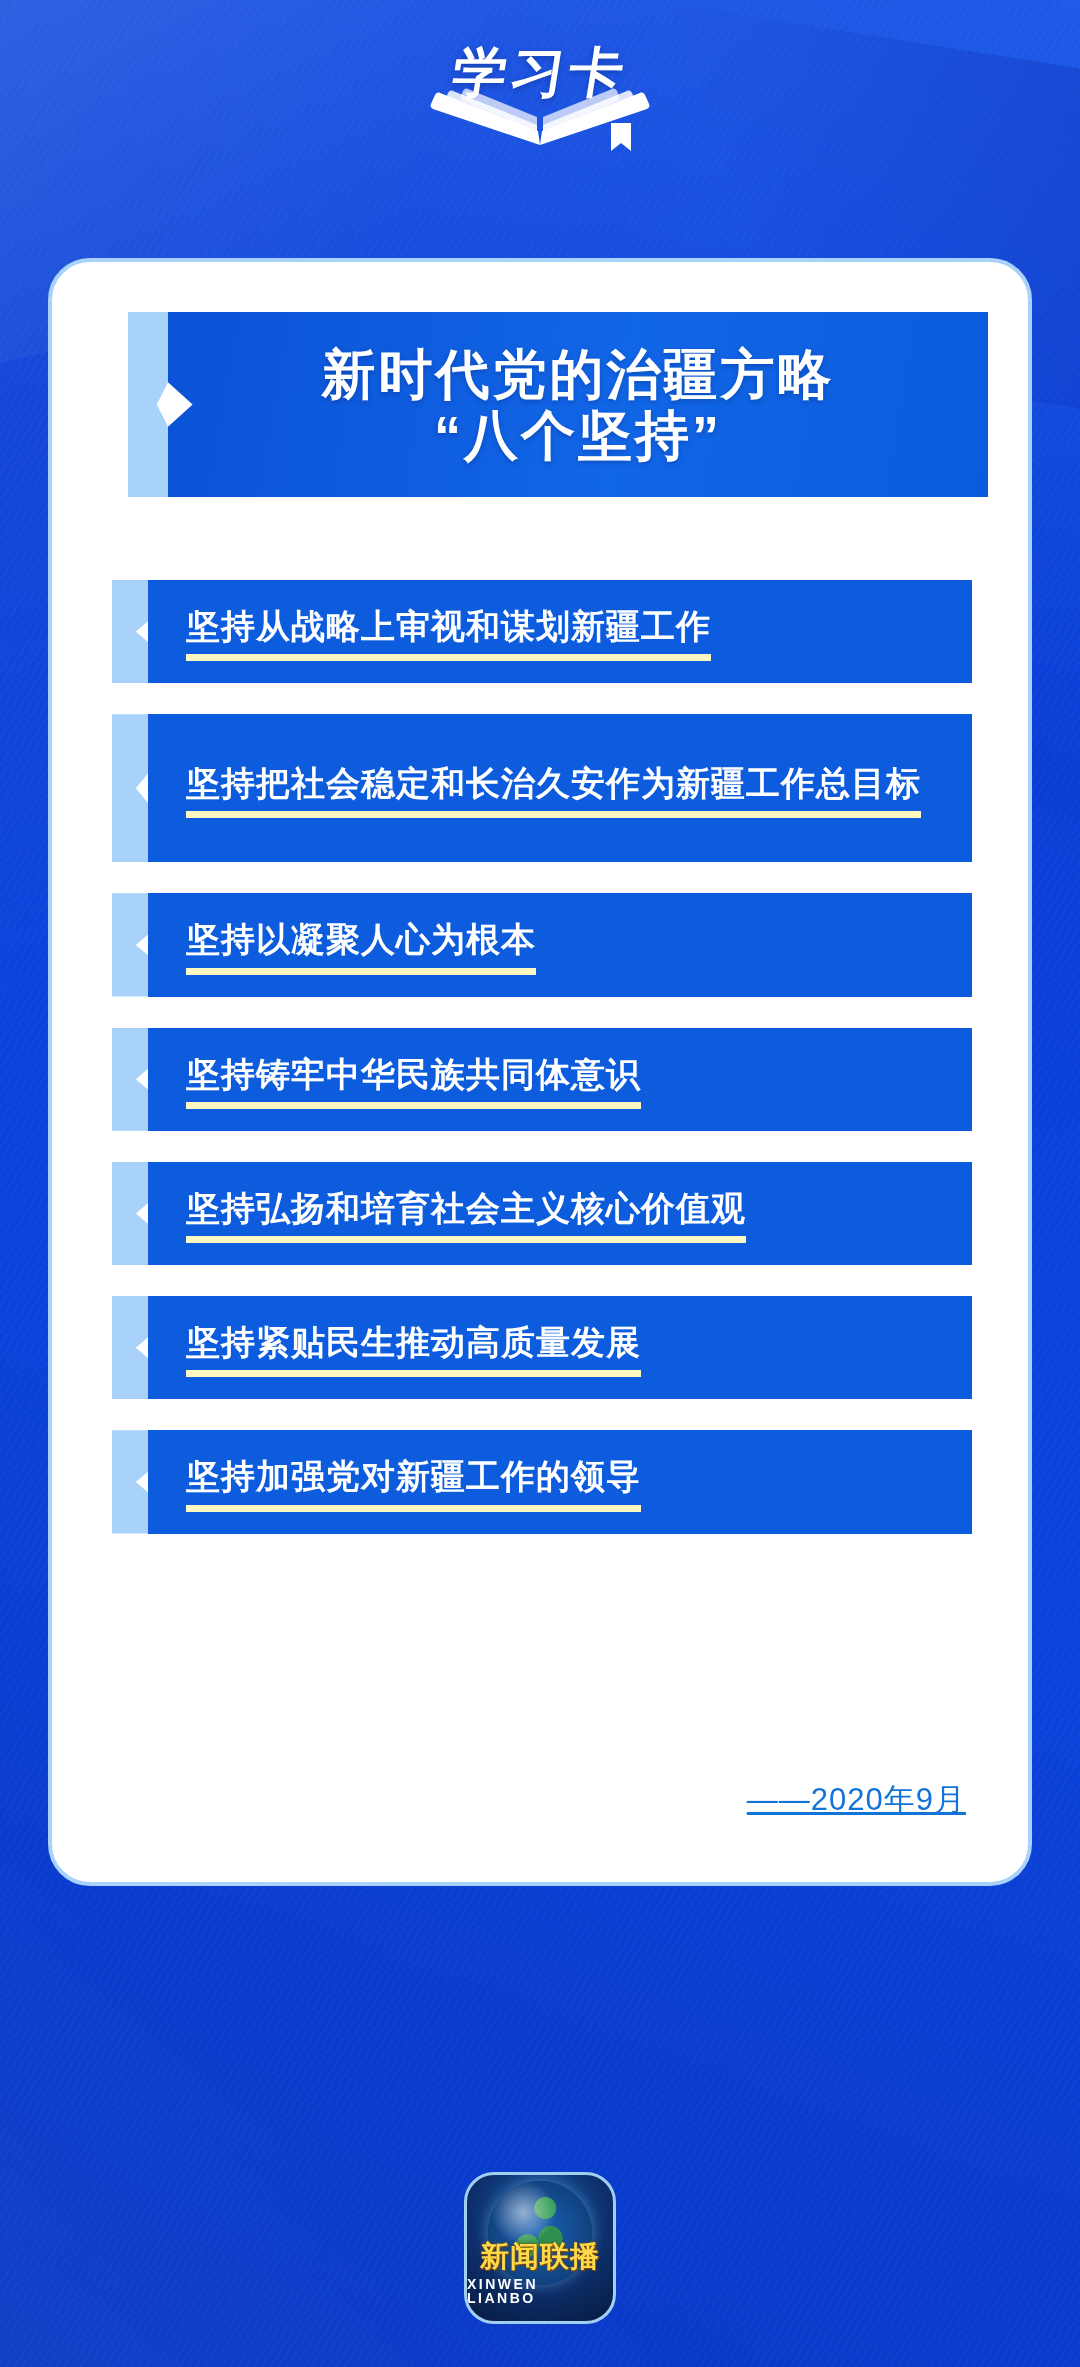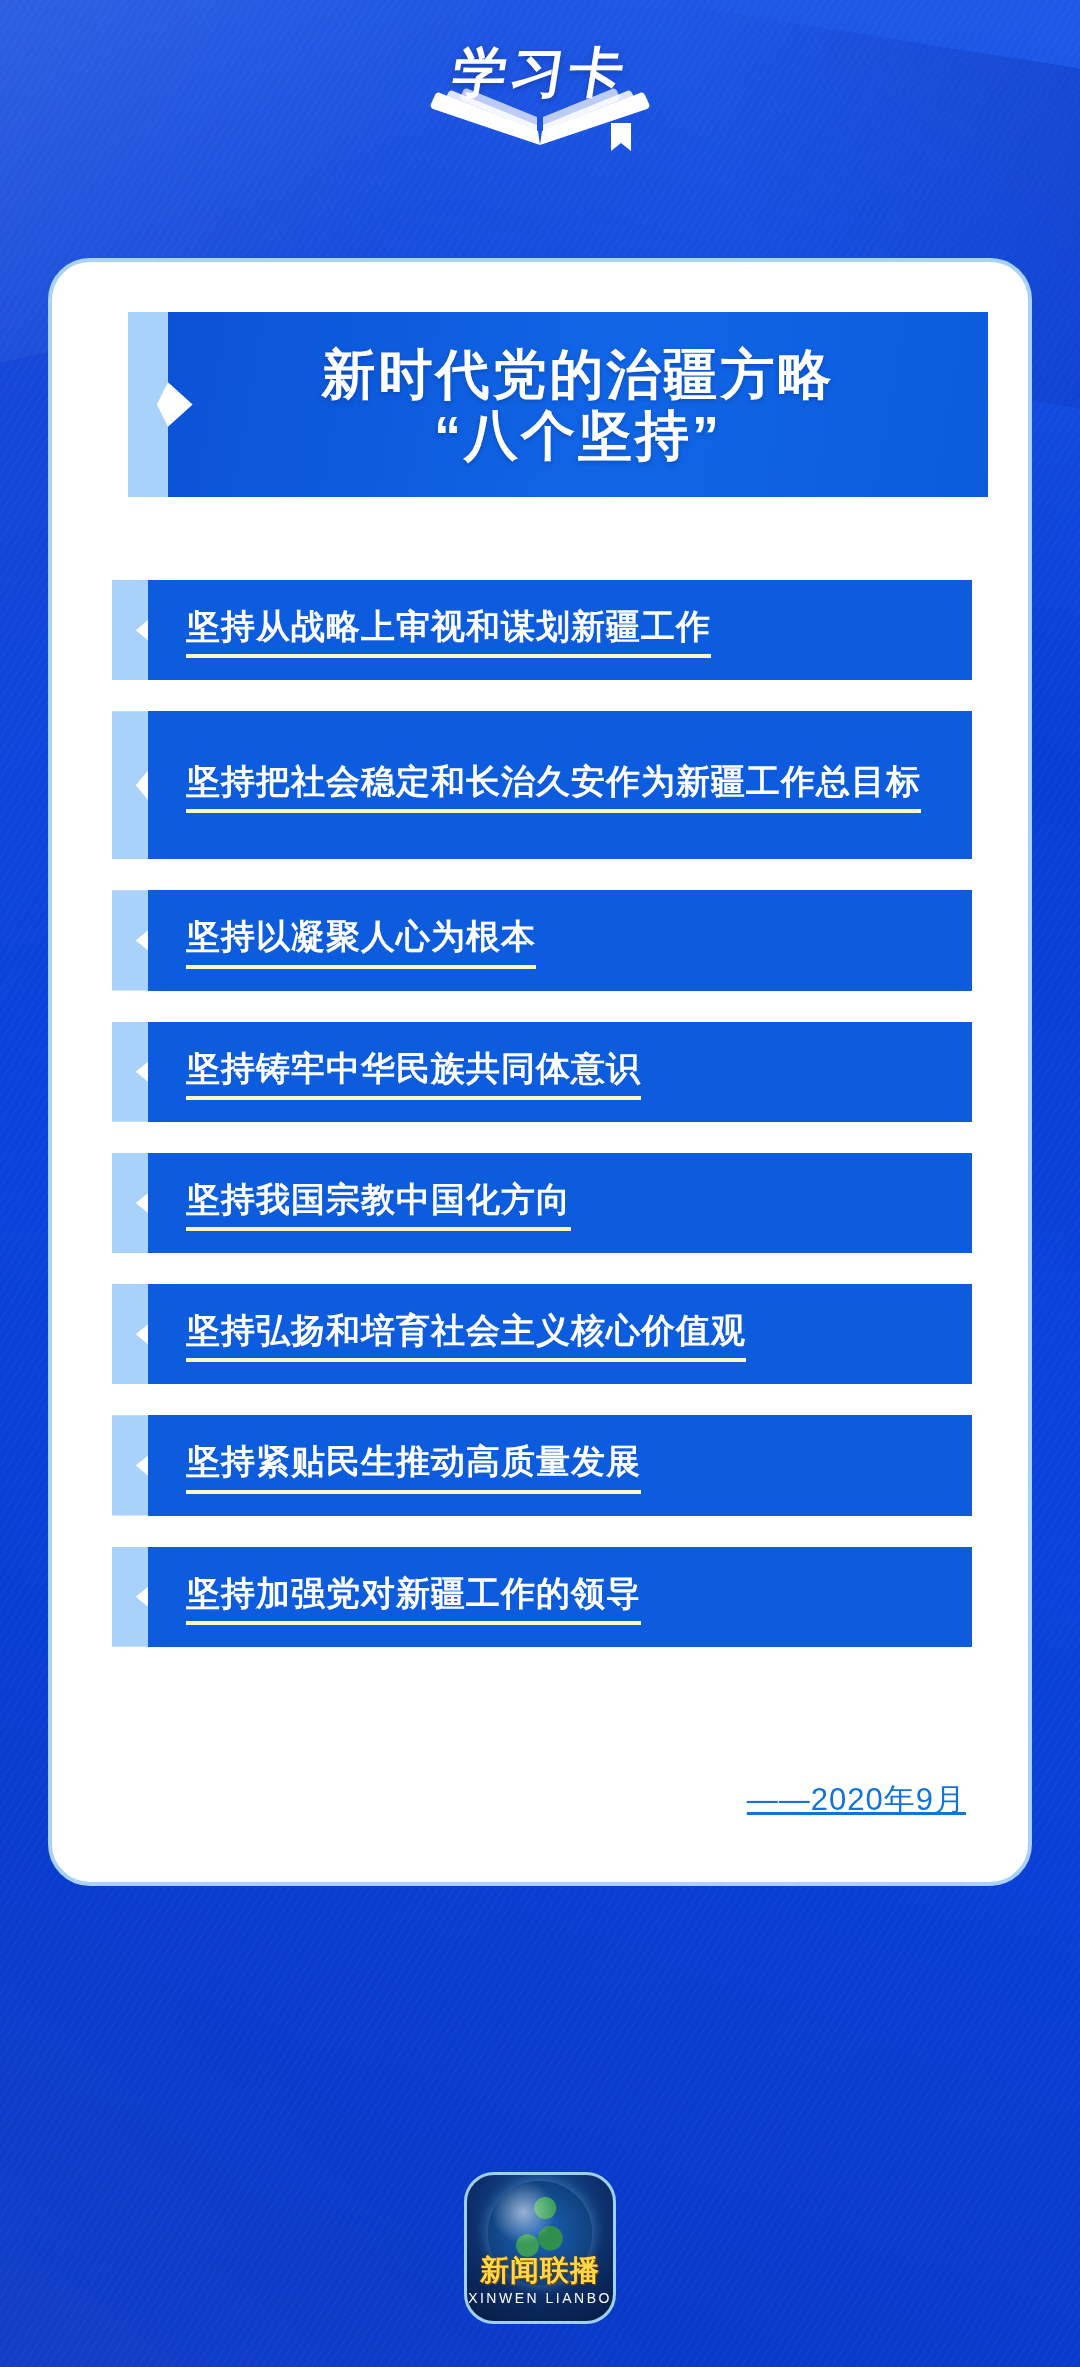--- a/index.html
+++ b/index.html
@@ -105,21 +105,21 @@
   .item-bar {
     flex:1 1 auto; background:#0c5cdd;
     display:flex; align-items:center;
     padding:22px 28px 22px 38px;
     min-height:92px;
   }
   .item-bar.tall { min-height:148px; }
   .item-text {
     color:#ffffff; font-size:34px; font-weight:bold; line-height:1.42;
     letter-spacing:1px;
-    border-bottom:4px solid #fef9c3;
+    border-bottom:7px solid #fef9c3;
     display:inline;
     box-decoration-break:clone;
     -webkit-box-decoration-break:clone;
     padding-bottom:4px;
   }
 
   
   .attrib {
     position:absolute; right:62px; bottom:58px;
     text-align:right; color:#1273d8;
@@ -154,21 +154,21 @@
   }
   .badge-cn {
     position:relative; z-index:2;
     color:#ffd94a; font-size:29px; font-weight:bold; letter-spacing:1px;
     line-height:1; margin-bottom:6px;
     text-shadow:0 0 3px #6a3a00, 1px 1px 0 #8a5500;
     text-align:center;
   }
   .badge-en {
     position:relative; z-index:2;
-    color:#ffffff; font-size:14px; font-weight:normal; letter-spacing:2.5px;
+    color:#ffffff; font-size:14px; font-weight:bold; letter-spacing:2.5px;
     line-height:1;
   }
 </style>
 </head>
 <body>
 
 <div class="bg"></div>
 <div class="bg-stripes"></div>
 <div class="bg-swoosh-a"></div>
 <div class="bg-swoosh-b"></div>
@@ -224,26 +224,20 @@
       </div>
     </div>
 
     <div class="item">
       <div class="item-tab"></div>
       <div class="item-bar">
         <span class="item-text">坚持铸牢中华民族共同体意识</span>
       </div>
     </div>
 
-    <div class="item">
-      <div class="item-tab"></div>
-      <div class="item-bar">
-        <span class="item-text">坚持我国宗教中国化方向</span>
-      </div>
-    </div>
 
     <div class="item">
       <div class="item-tab"></div>
       <div class="item-bar">
         <span class="item-text">坚持弘扬和培育社会主义核心价值观</span>
       </div>
     </div>
 
     <div class="item">
       <div class="item-tab"></div>

